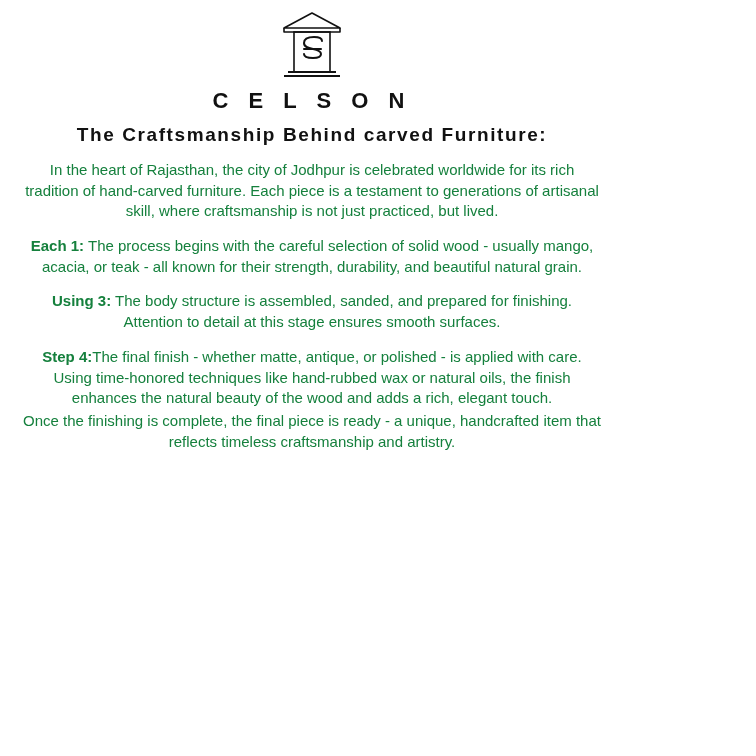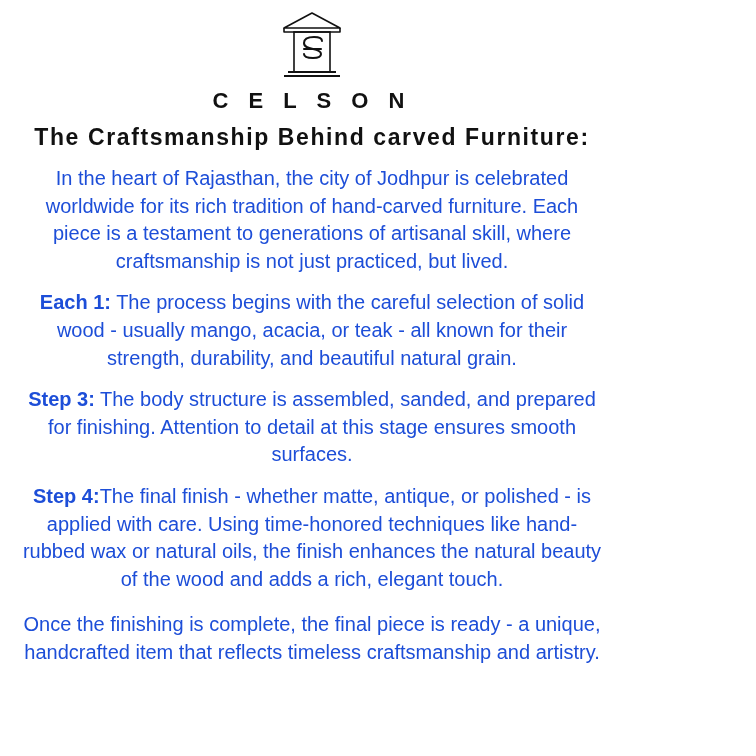--- a/index.html
+++ b/index.html
@@ -31,43 +31,43 @@
   }
   .brand {
     font-size: 22px;
     font-weight: bold;
     letter-spacing: 7px;
     text-align: center;
     margin: 2px 0 10px 0;
     color: #111;
   }
   .headline {
-    font-size: 23px;
+    font-size: 19px;
     font-weight: bold;
     letter-spacing: 1.6px;
     text-align: center;
     margin: 0 0 14px 0;
     color: #111;
   }
   .para {
-    font-size: 20px;
+    font-size: 15px;
     line-height: 1.38;
     text-align: center;
     margin: 0 0 14px 0;
-    color: #1d4ed8;
+    color: #15803d;
     max-width: 712px;
   }
   .para:last-child {
     margin-bottom: 0;
   }
   .step-label {
     font-weight: bold;
   }
   .tight {
-    margin-bottom: 18px;
+    margin-bottom: 2px;
   }
 </style>
 </head>
 <body>
 
 <div class="page">
 
   <div>
     <svg class="logo-mark" viewBox="0 0 76 74" xmlns="http://www.w3.org/2000/svg" fill="none" stroke="#111111" stroke-width="1.6">
       <path d="M38 3 L66 18 L10 18 Z" stroke-linejoin="round"></path>
@@ -85,21 +85,21 @@
   <div class="headline">The Craftsmanship Behind carved Furniture:</div>
 
   <p class="para">In the heart of Rajasthan, the city of Jodhpur is celebrated worldwide for its rich tradition of hand-carved furniture. Each piece is a testament to generations of artisanal skill, where craftsmanship is not just practiced, but lived.</p>
 
   <p class="para">
     <span class="step-label">Each 1:</span><span> The process begins with the careful selection of solid wood - usually mango, acacia, or teak - all known for their strength, durability, and beautiful natural grain.</span>
   </p>
 
 
   <p class="para">
-    <span class="step-label">Step 3:</span><span> The body structure is assembled, sanded, and prepared for finishing. Attention to detail at this stage ensures smooth surfaces.</span>
+    <span class="step-label">Using 3:</span><span> The body structure is assembled, sanded, and prepared for finishing. Attention to detail at this stage ensures smooth surfaces.</span>
   </p>
 
   <p class="para tight">
     <span class="step-label">Step 4:</span><span>The final finish - whether matte, antique, or polished - is applied with care. Using time-honored techniques like hand-rubbed wax or natural oils, the finish enhances the natural beauty of the wood and adds a rich, elegant touch.</span>
   </p>
 
   <p class="para">Once the finishing is complete, the final piece is ready - a unique, handcrafted item that reflects timeless craftsmanship and artistry.</p>
 
 </div>
 

